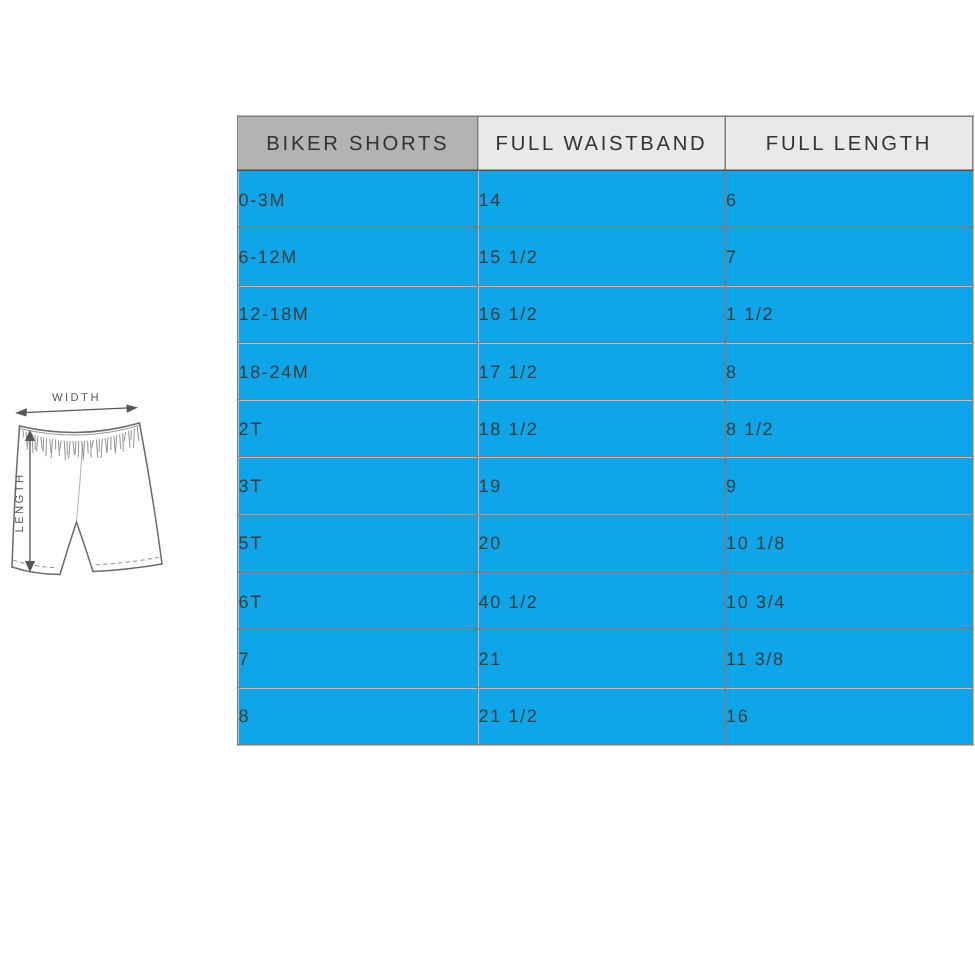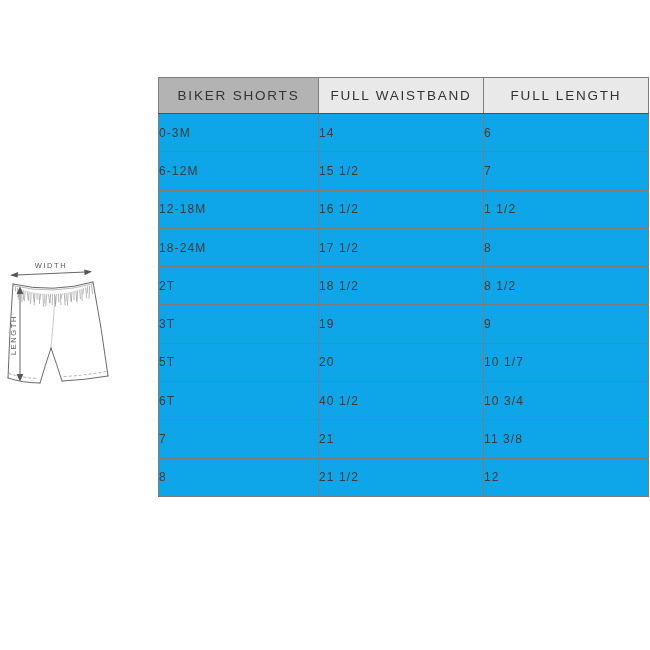--- a/index.html
+++ b/index.html
@@ -177,32 +177,32 @@
         <td>8 1/2</td>
       </tr>
       <tr>
         <td>3T</td>
         <td>19</td>
         <td>9</td>
       </tr>
       <tr>
         <td>5T</td>
         <td>20</td>
-        <td>10 1/7</td>
+        <td>10 1/8</td>
       </tr>
       <tr>
         <td>6T</td>
         <td>40 1/2</td>
         <td>10 3/4</td>
       </tr>
       <tr>
         <td>7</td>
         <td>21</td>
         <td>11 3/8</td>
       </tr>
       <tr>
         <td>8</td>
         <td>21 1/2</td>
-        <td>12</td>
+        <td>16</td>
       </tr>
     </tbody>
   </table>
 </div>
 
 </body></html>

